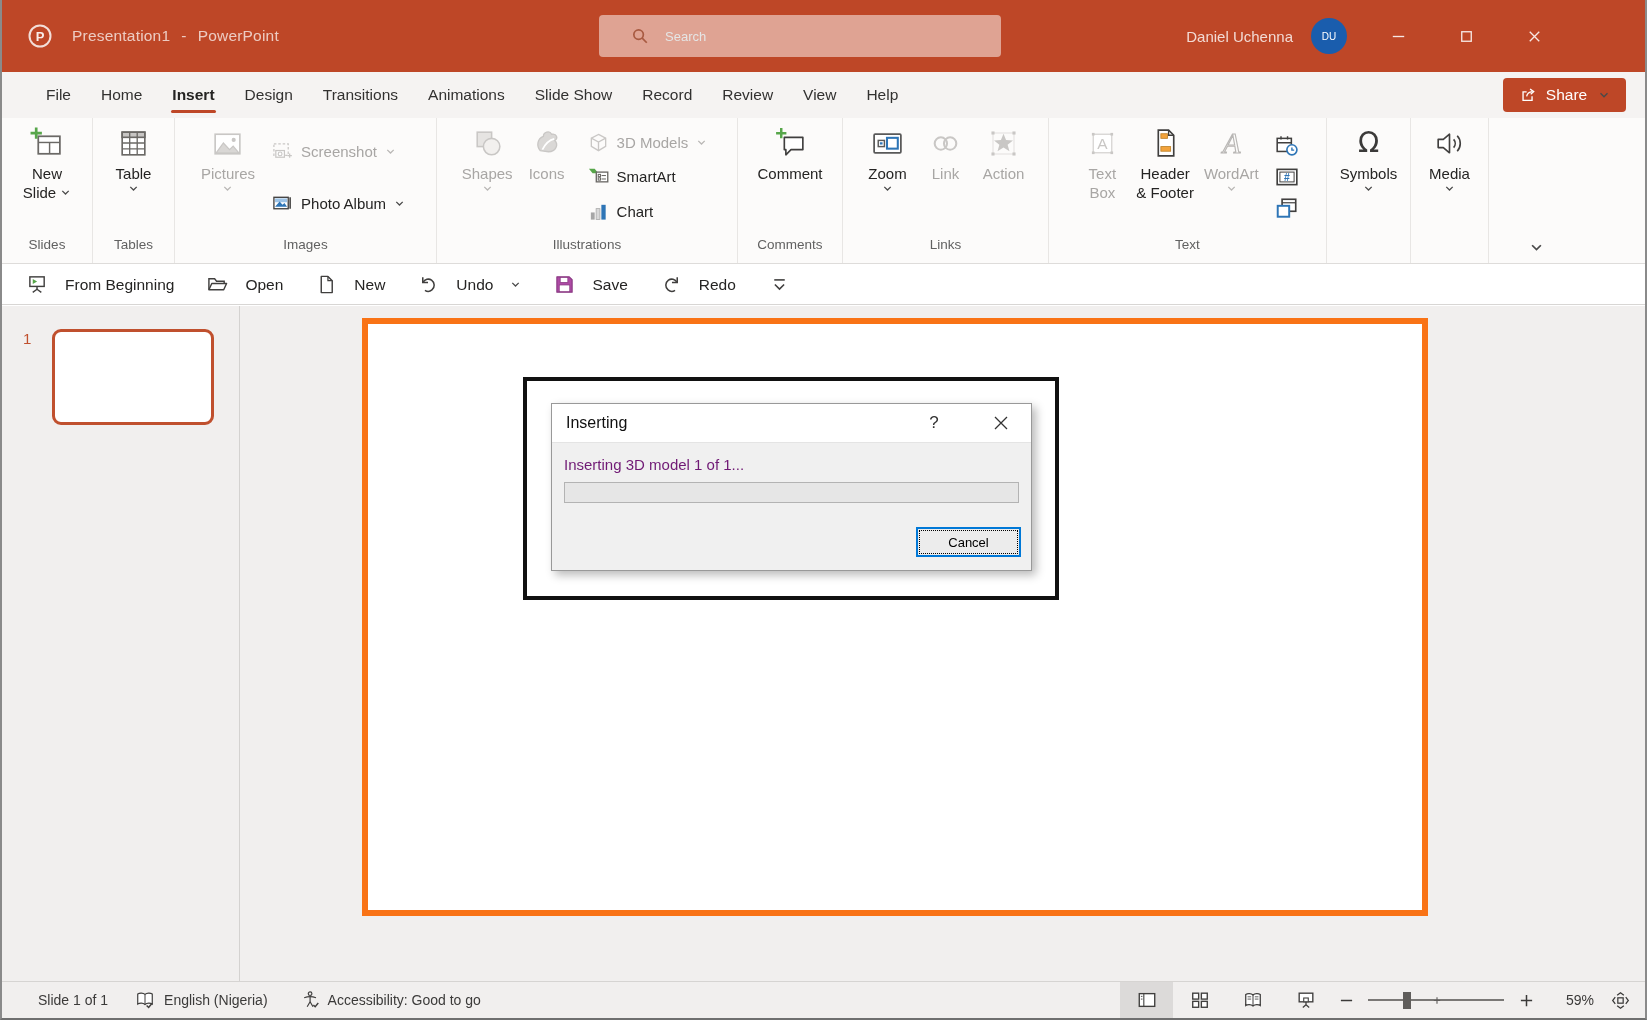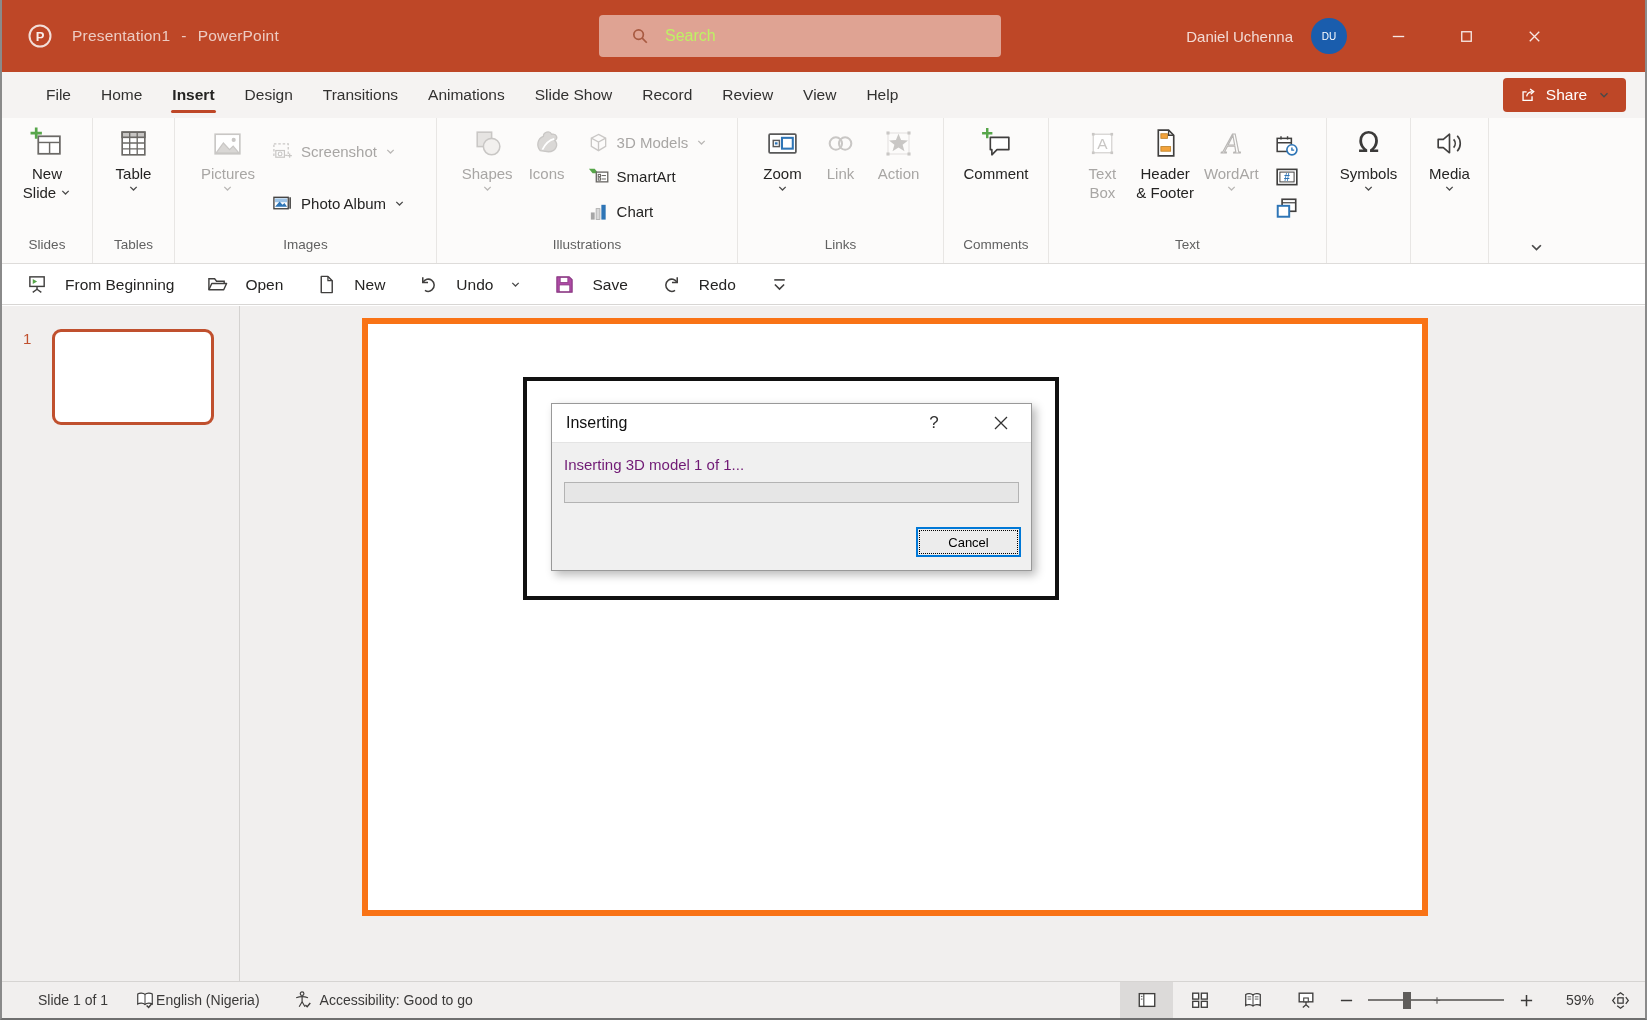--- a/index.html
+++ b/index.html
@@ -15,21 +15,21 @@
   .icon svg{width:100%;height:100%}
 
   
   .titlebar{position:absolute;left:0;top:0;right:0;height:72px;background:var(--red)}
   .tb-logo{position:absolute;left:24px;top:22px;width:28px;height:28px}
   .tb-title{position:absolute;left:70px;top:0;height:72px;display:flex;align-items:center;gap:11px;
             font-size:15.5px;color:rgba(255,255,255,.72);letter-spacing:.2px}
   .searchbox{position:absolute;left:597px;top:15px;width:402px;height:42px;background:rgba(255,255,255,.50);
              border-radius:4px;display:flex;align-items:center;padding-left:32px;gap:15px;color:#a85a41}
   .searchbox .icon{width:19px;height:19px}
-  .search-text{font-size:16px;color:#bef264}
+  .search-text{font-size:13px;color:#e5e5e5}
   .tb-user{position:absolute;right:352px;top:0;height:72px;display:flex;align-items:center;
            font-size:15px;color:rgba(255,255,255,.8)}
   .tb-avatar{position:absolute;left:1309px;top:18px;width:36px;height:36px;border-radius:50%;
              background:#1A5DAD;color:#fff;font-size:10px;display:flex;align-items:center;justify-content:center}
   .tb-btn{position:absolute;top:0;width:46px;height:72px;display:flex;align-items:center;justify-content:center;
           color:rgba(255,255,255,.88)}
   .tb-btn .icon{width:19px;height:19px}
 
   
   .tabrow{position:absolute;left:0;top:72px;right:0;height:46px;background:#f5f3f2;display:flex;
@@ -92,21 +92,21 @@
   .dlg-progress-fill{position:absolute;left:0;top:0;bottom:0;background:#06b025}
   .dlg-cancel{position:absolute;right:10px;bottom:13px;width:105px;height:30px;background:#ececec;
               border:2px solid #0078D7;outline:1px dotted #000;outline-offset:-4px;font-size:13px;color:#000;
               display:flex;align-items:center;justify-content:center}
 
   
   .statusbar{position:absolute;left:0;right:0;bottom:0;height:37px;background:#f1efee;border-top:1px solid #d6d4d2;
              display:flex;align-items:center;font-size:14px;color:#3b3a39}
   .sb-slide{margin-left:36px}
   .sb-book{width:20px;height:20px;margin-left:27px}
-  .sb-lang{margin-left:1px}
+  .sb-lang{margin-left:9px}
   .sb-acc-icon{width:20px;height:20px;margin-left:33px}
   .sb-acc{margin-left:7px}
   .sb-right{margin-left:auto;display:flex;align-items:center;height:100%}
   .sb-viewbtn{width:53px;height:100%;display:flex;align-items:center;justify-content:center}
   .sb-viewbtn.active{background:#dcdad9}
   .sb-viewbtn .icon{width:20px;height:20px}
   .sb-zbtn{width:24px;height:24px;display:flex;align-items:center;justify-content:center;color:#3b3a39;margin:0 2px}
   .sb-zbtn .icon{width:15px;height:15px}
   .sb-slider{position:relative;width:136px;height:37px;margin:0 8px}
   .sb-track{position:absolute;left:0;right:0;top:17.5px;height:2px;background:#7a7876}
@@ -367,20 +367,36 @@
                   <rect x="8.5" y="8" width="4" height="11.5" fill="#D9D9D9" stroke="#A6A6A6" stroke-width="0.8"></rect>
                   <rect x="14" y="4" width="4.5" height="15.5" fill="#2E75B6"></rect>
                 </svg>
               </span>
               <span>Chart</span>
             </div>
           </div>
         </div>
         <div class="rg-label">Illustrations</div>
       </div>
+      <div class="rgroup" style="width: 105px;">
+        <div class="rg-content">
+          <div class="bigbtn">
+            <span class="icon icon32">
+              <svg viewBox="0 0 34 34">
+                <path d="M29 11 H11 V23 H12.5 V28 L17.5 23 H29 Z" fill="#fff" stroke="#403f3e" stroke-width="1.6" stroke-linejoin="round"></path>
+                <path d="M8 2 V12 M3 7 H13" stroke="#57A64A" stroke-width="2.4"></path>
+              </svg>
+            </span>
+            <div class="bb-label">
+              <div class="bb-line">Comment</div>
+            </div>
+          </div>
+        </div>
+        <div class="rg-label">Comments</div>
+      </div>
       <div class="rgroup" style="width: 206px;">
         <div class="rg-content">
           <div class="bigbtn">
             <span class="icon icon32">
               <svg viewBox="0 0 34 34">
                 <rect x="4" y="8" width="26" height="18" rx="1" fill="#fff" stroke="#595959" stroke-width="1.7"></rect>
                 <rect x="8" y="14" width="6" height="6" fill="#fff" stroke="#595959" stroke-width="1.4"></rect>
                 <rect x="9.6" y="15.8" width="2.6" height="2.2" fill="#2E75B6"></rect>
                 <rect x="16.5" y="11.5" width="10.5" height="10.5" fill="#fff" stroke="#2E75B6" stroke-width="2"></rect>
               </svg>
@@ -419,36 +435,20 @@
                   <rect x="25.7" y="25.7" width="3" height="3"></rect>
                 </g>
               </svg>
             </span>
             <div class="bb-label">
               <div class="bb-line">Action</div>
             </div>
           </div>
         </div>
         <div class="rg-label">Links</div>
-      </div>
-      <div class="rgroup" style="width: 105px;">
-        <div class="rg-content">
-          <div class="bigbtn">
-            <span class="icon icon32">
-              <svg viewBox="0 0 34 34">
-                <path d="M29 11 H11 V23 H12.5 V28 L17.5 23 H29 Z" fill="#fff" stroke="#403f3e" stroke-width="1.6" stroke-linejoin="round"></path>
-                <path d="M8 2 V12 M3 7 H13" stroke="#57A64A" stroke-width="2.4"></path>
-              </svg>
-            </span>
-            <div class="bb-label">
-              <div class="bb-line">Comment</div>
-            </div>
-          </div>
-        </div>
-        <div class="rg-label">Comments</div>
       </div>
       <div class="rgroup" style="width: 278px;">
         <div class="rg-content">
           <div class="bigbtn disabled">
             <span class="icon icon32">
               <svg viewBox="0 0 34 34">
                 <rect x="8" y="8" width="18" height="18" fill="#fff" stroke="#d4d2d0" stroke-width="1.2"></rect>
                 <g fill="#c9c7c5">
                   <rect x="6.7" y="6.7" width="2.6" height="2.6"></rect>
                   <rect x="24.7" y="6.7" width="2.6" height="2.6"></rect>

